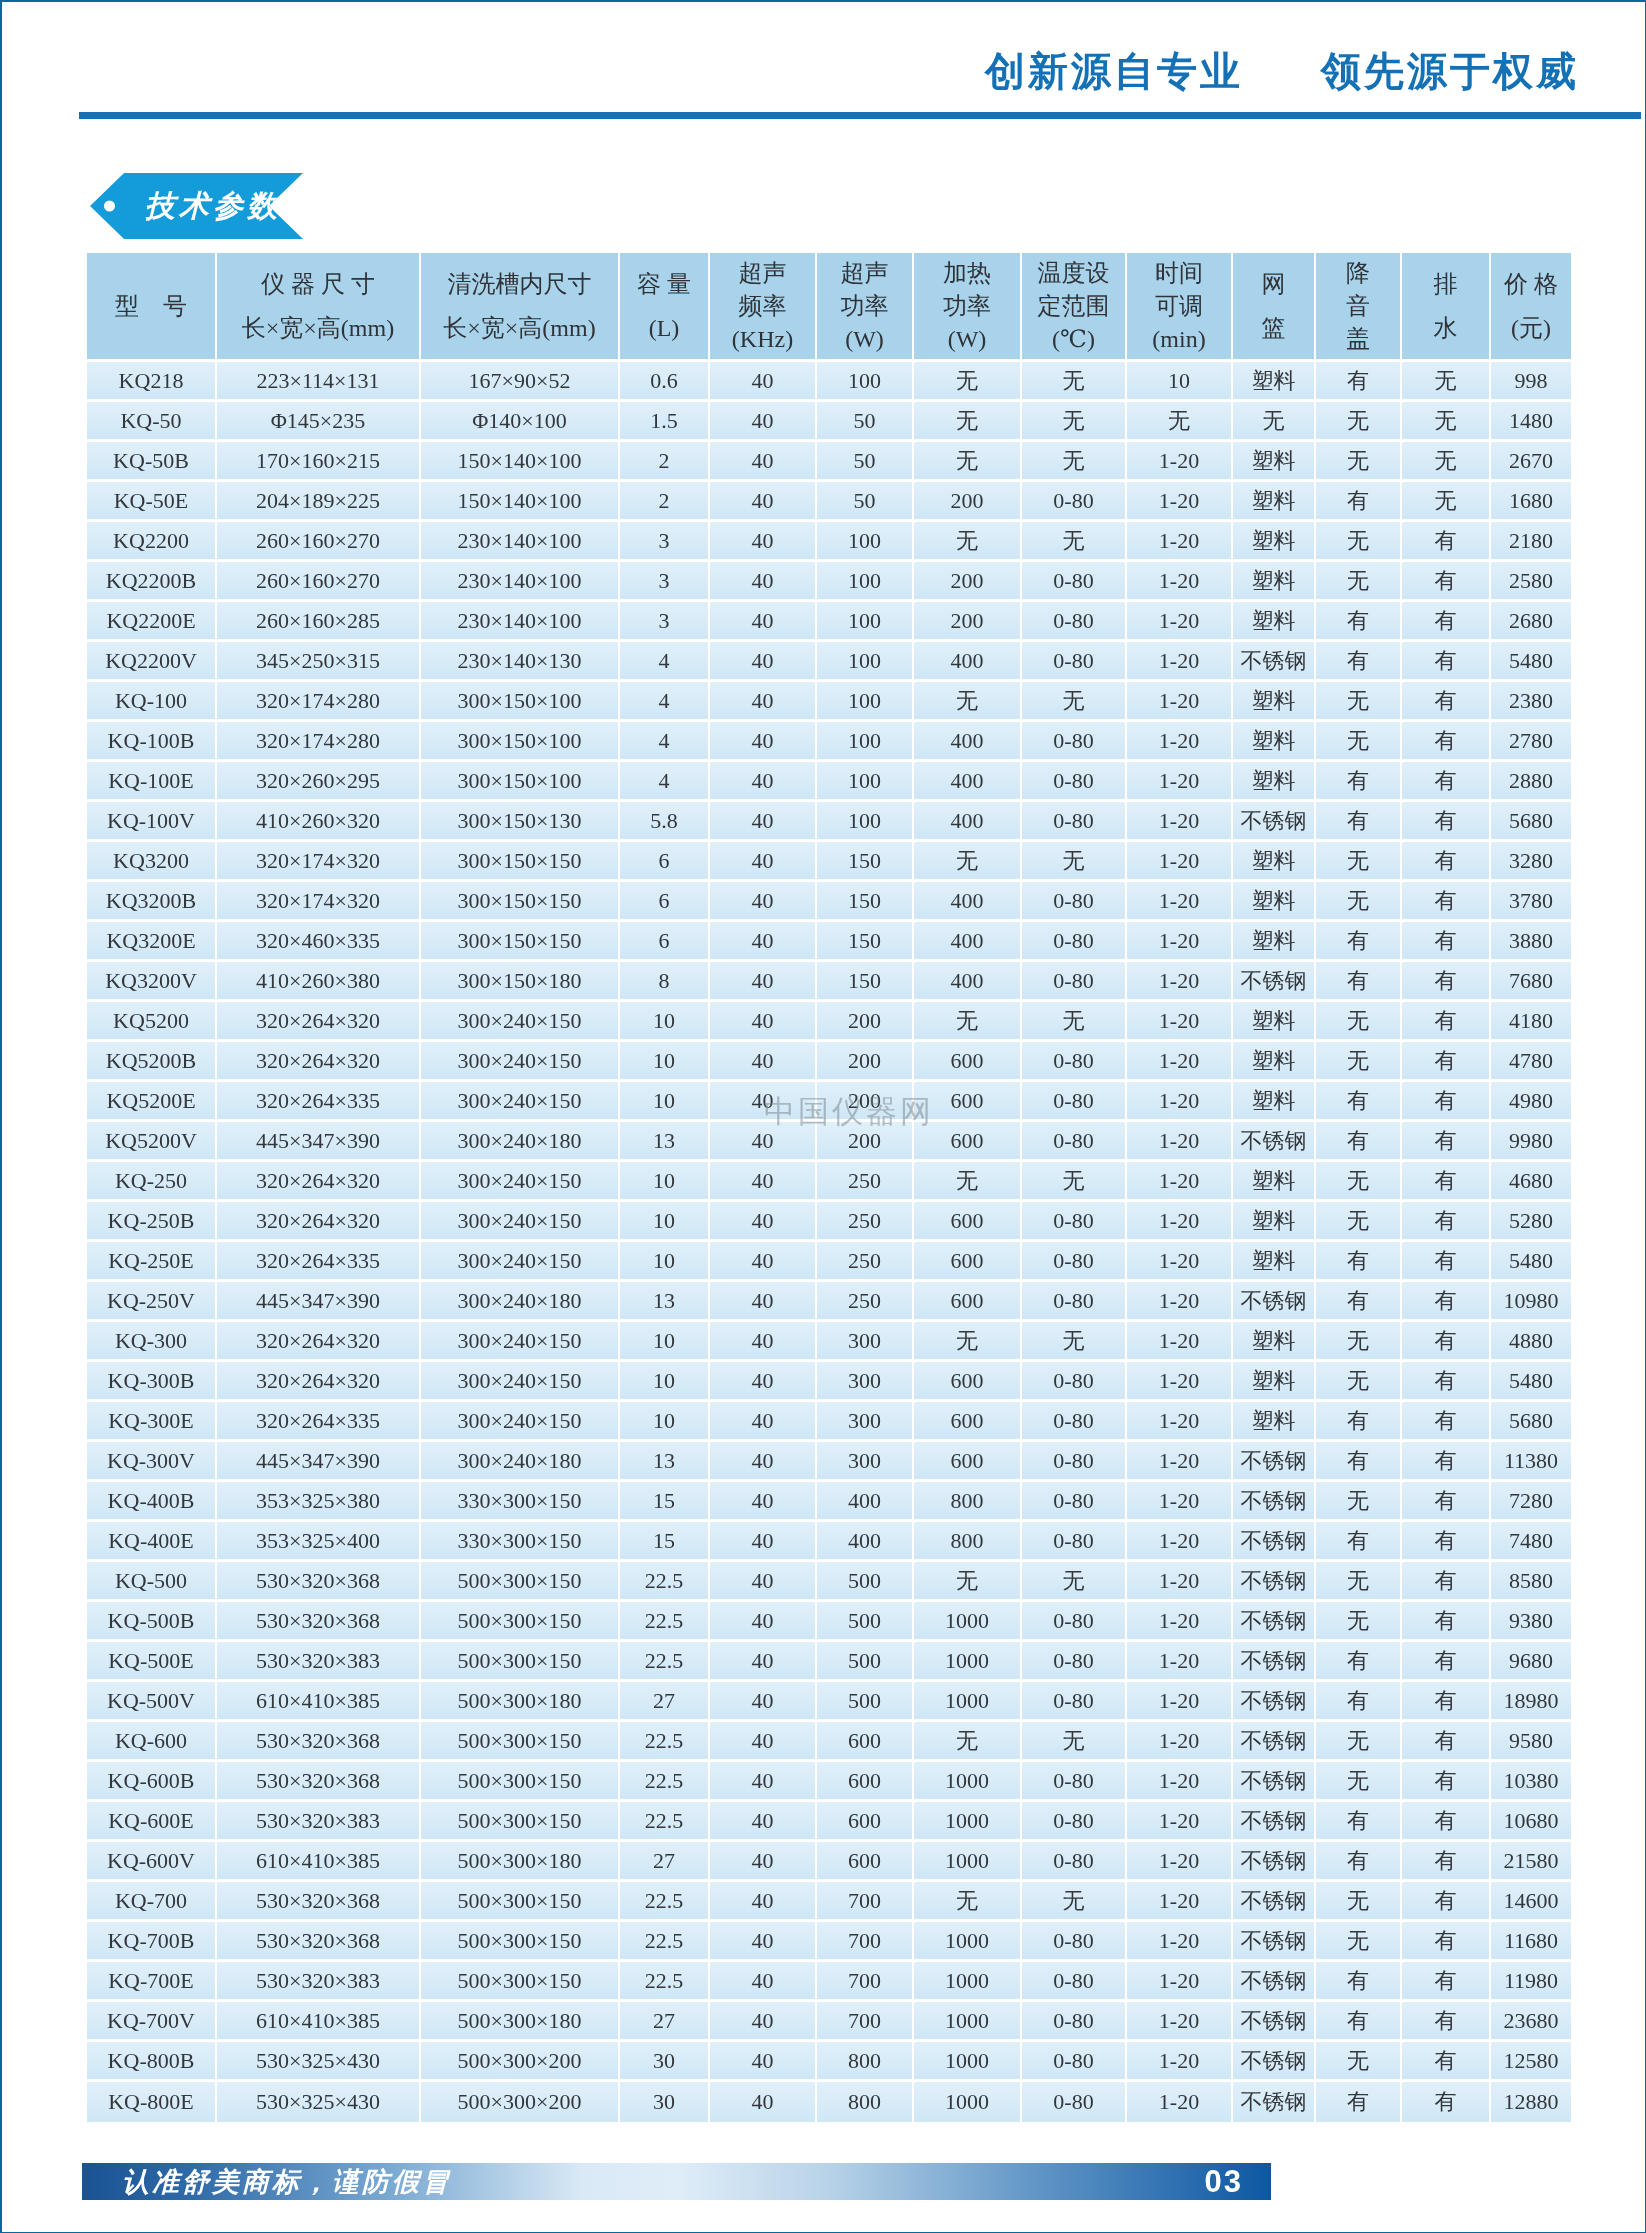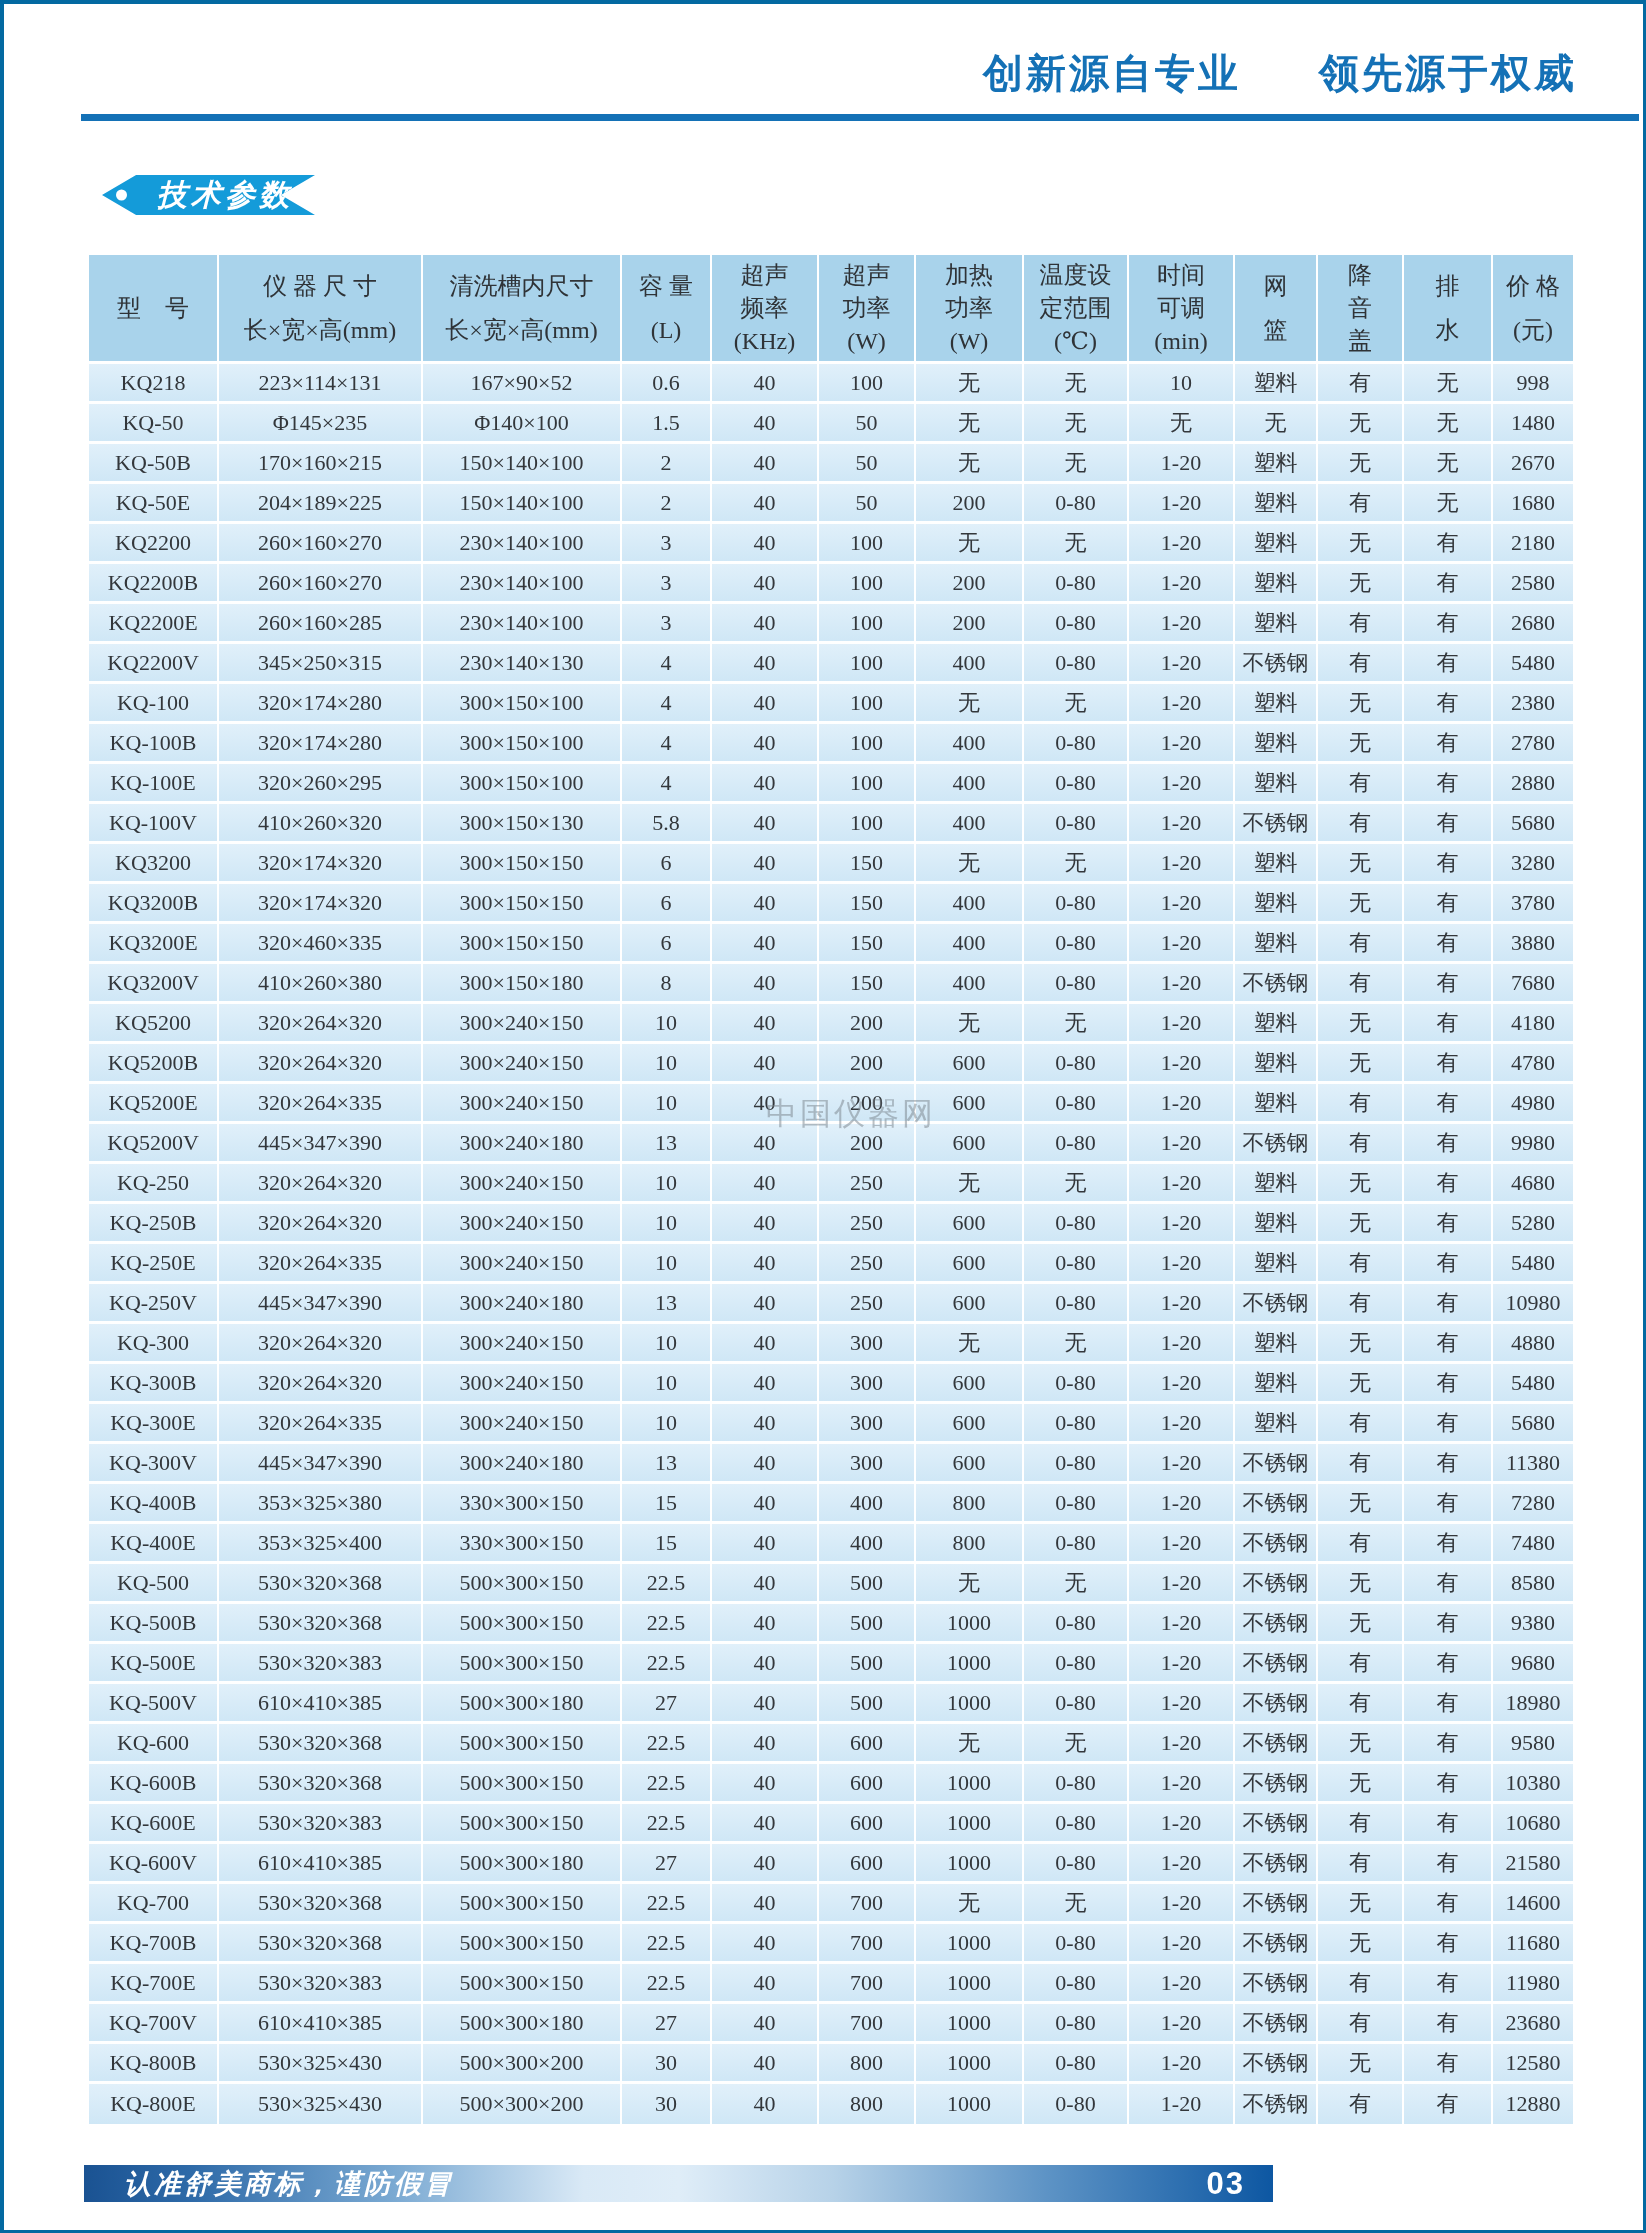--- a/index.html
+++ b/index.html
@@ -8,33 +8,33 @@
     --header-bg:#a9d3eb;
     --row-top:#e1f0fa;
     --row-bottom:#cfe7f6;
     --footer-dark-left:#1a5292;
     --footer-light-mid:#dfedf8;
     --footer-dark-right:#0d57a2;
   }
   html,body{margin:0;padding:0;background:#e8e8e8;}
   .page{
     position:relative;width:1647px;height:2234px;background:#ffffff;
-    border:4px solid #0369a1;box-sizing:border-box;overflow:hidden;
+    border:2px solid #0369a1;box-sizing:border-box;overflow:hidden;
     font-family:"Liberation Sans","DejaVu Sans",sans-serif;
   }
   
   .title{
     position:absolute;top:42px;right:66px;font-weight:bold;font-size:40px;
     color:var(--accent);letter-spacing:3px;white-space:nowrap;
   }
   .title .gap{display:inline-block;width:78px;}
   .rule{position:absolute;left:77px;right:4px;top:110px;height:7px;background:var(--accent);}
   
   .banner{
-    position:absolute;left:98px;top:171px;width:213px;height:40px;
+    position:absolute;left:88px;top:171px;width:213px;height:66px;
     background:var(--banner);
     clip-path:polygon(0 50%,16% 0,100% 0,84% 50%,100% 100%,16% 100%);
   }
   .banner .dot{
     position:absolute;left:14px;top:50%;transform:translateY(-50%);
     width:11px;height:11px;border-radius:50%;background:#fff;
   }
   .banner .label{
     position:absolute;left:55px;top:50%;transform:translateY(-50%);
     color:#fff;font-size:30px;font-weight:bold;font-style:italic;letter-spacing:4px;white-space:nowrap;

